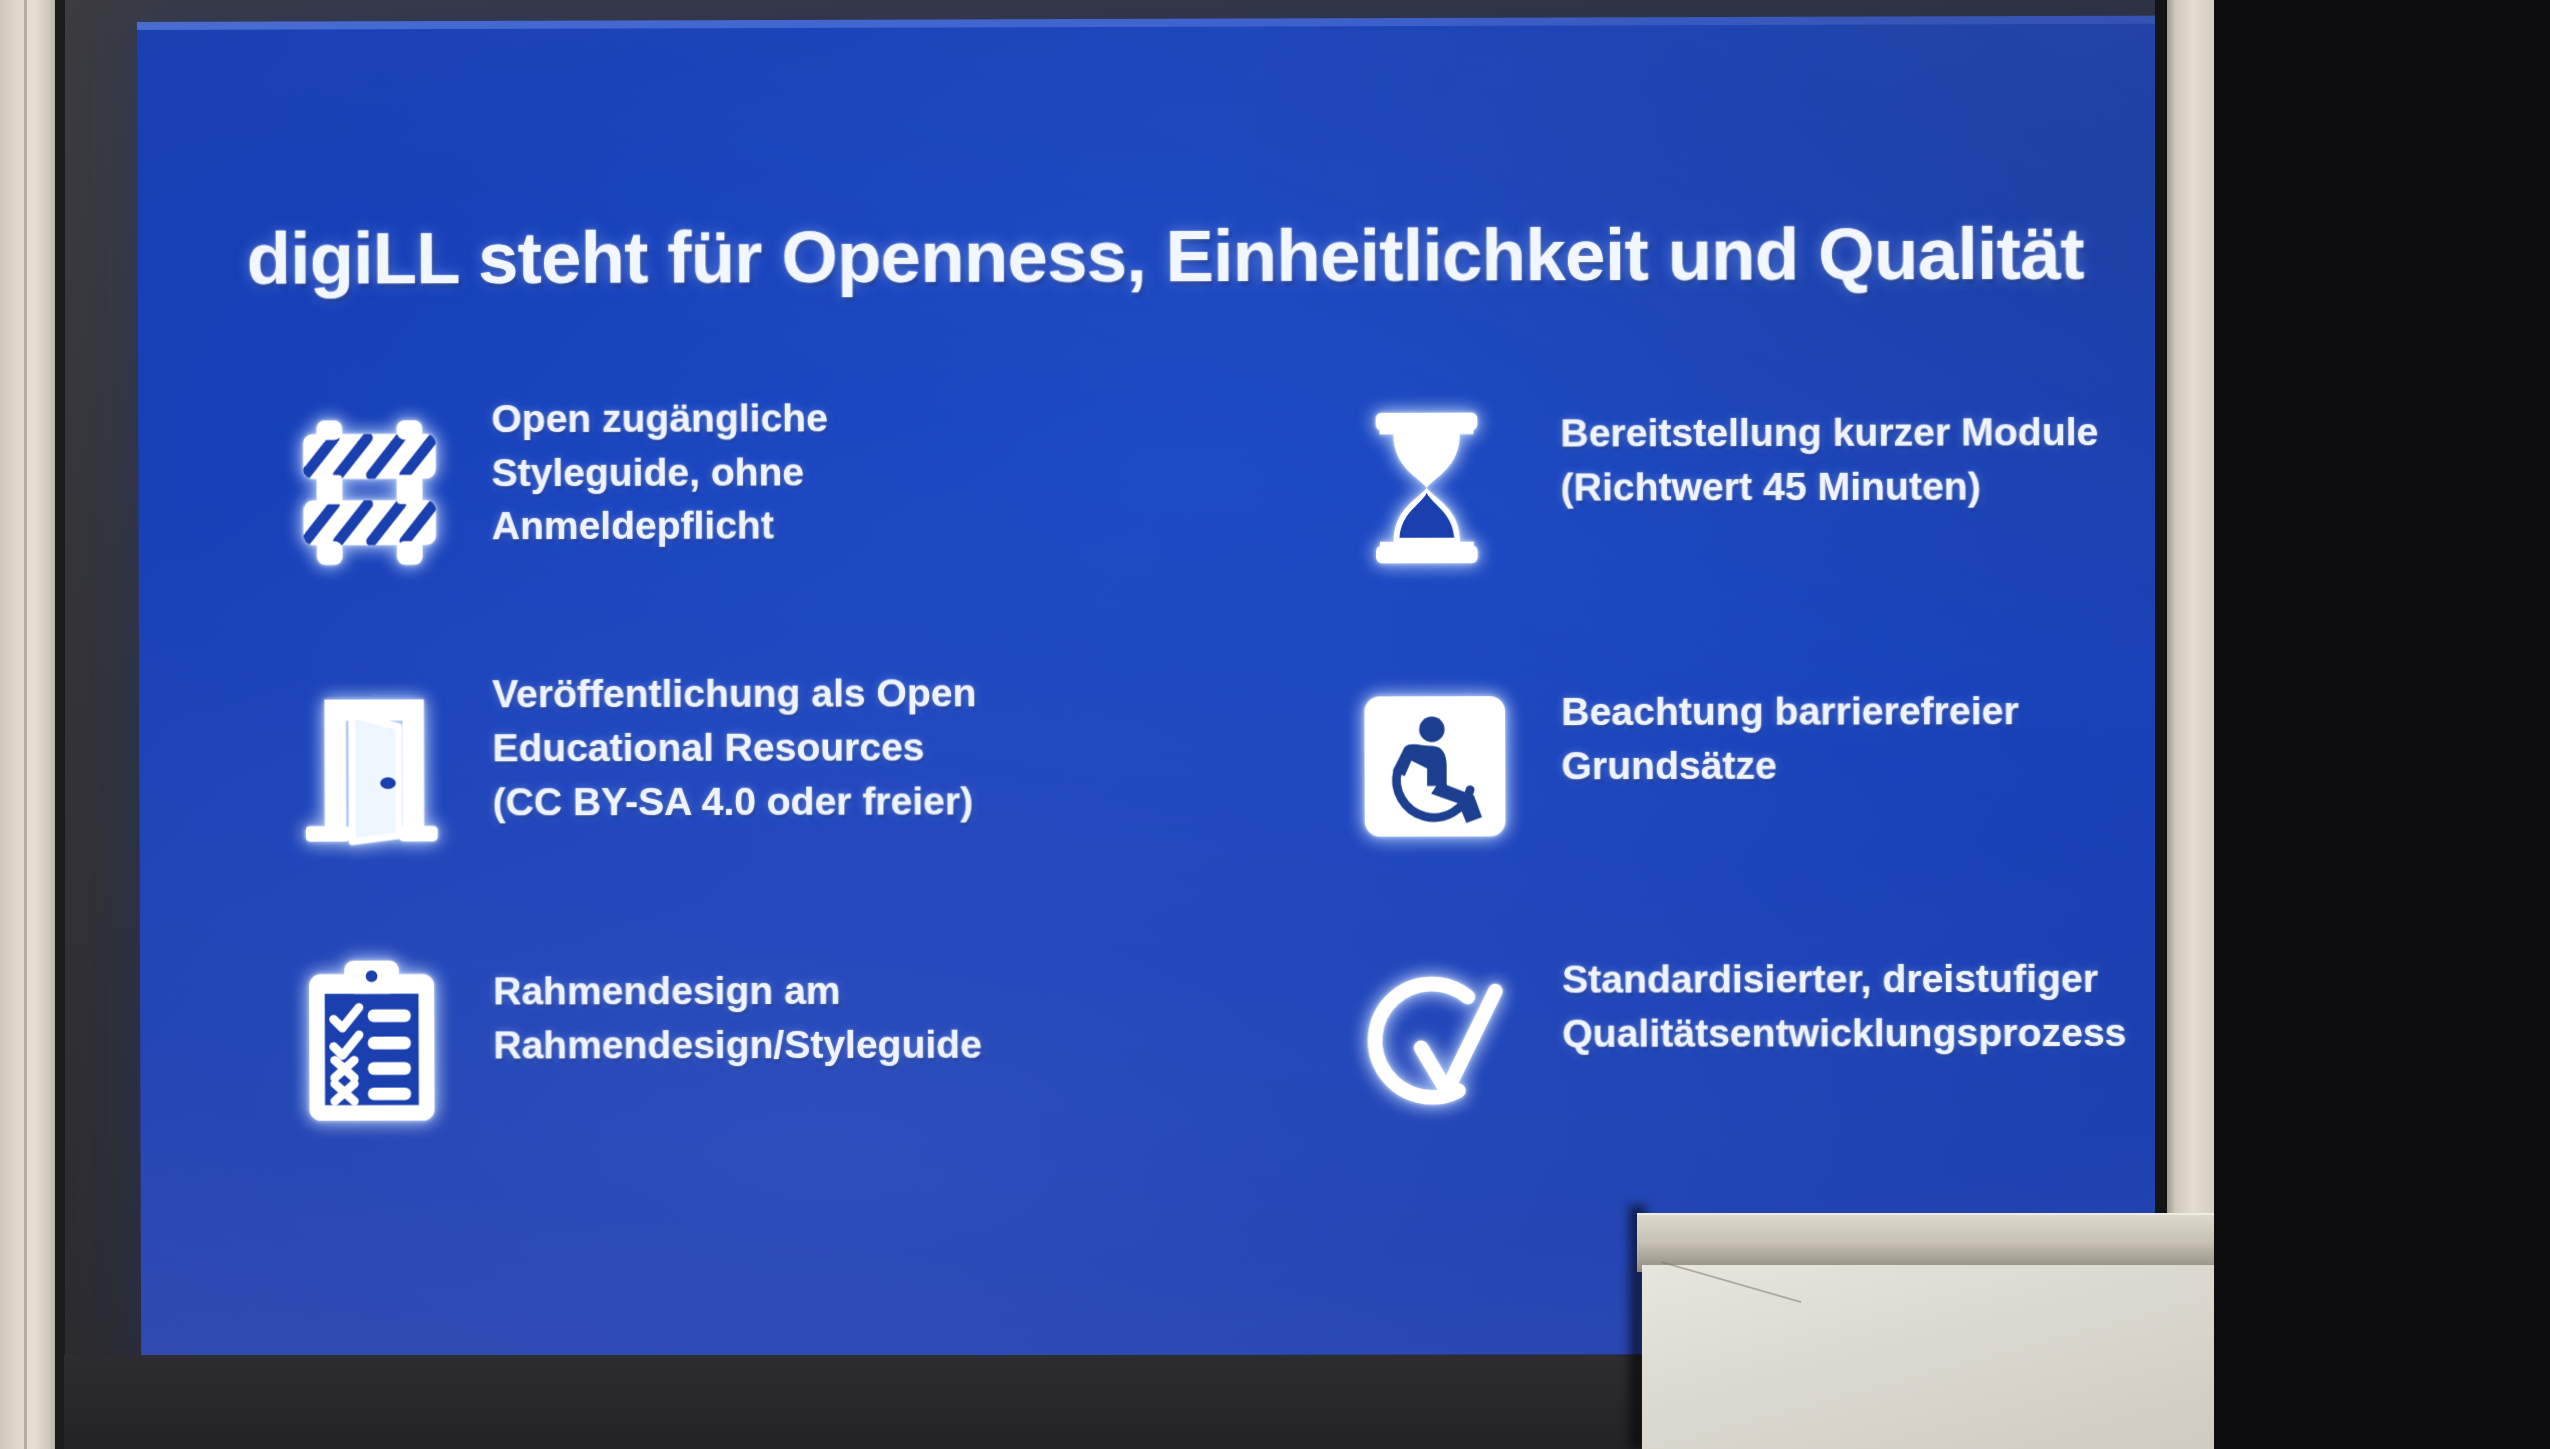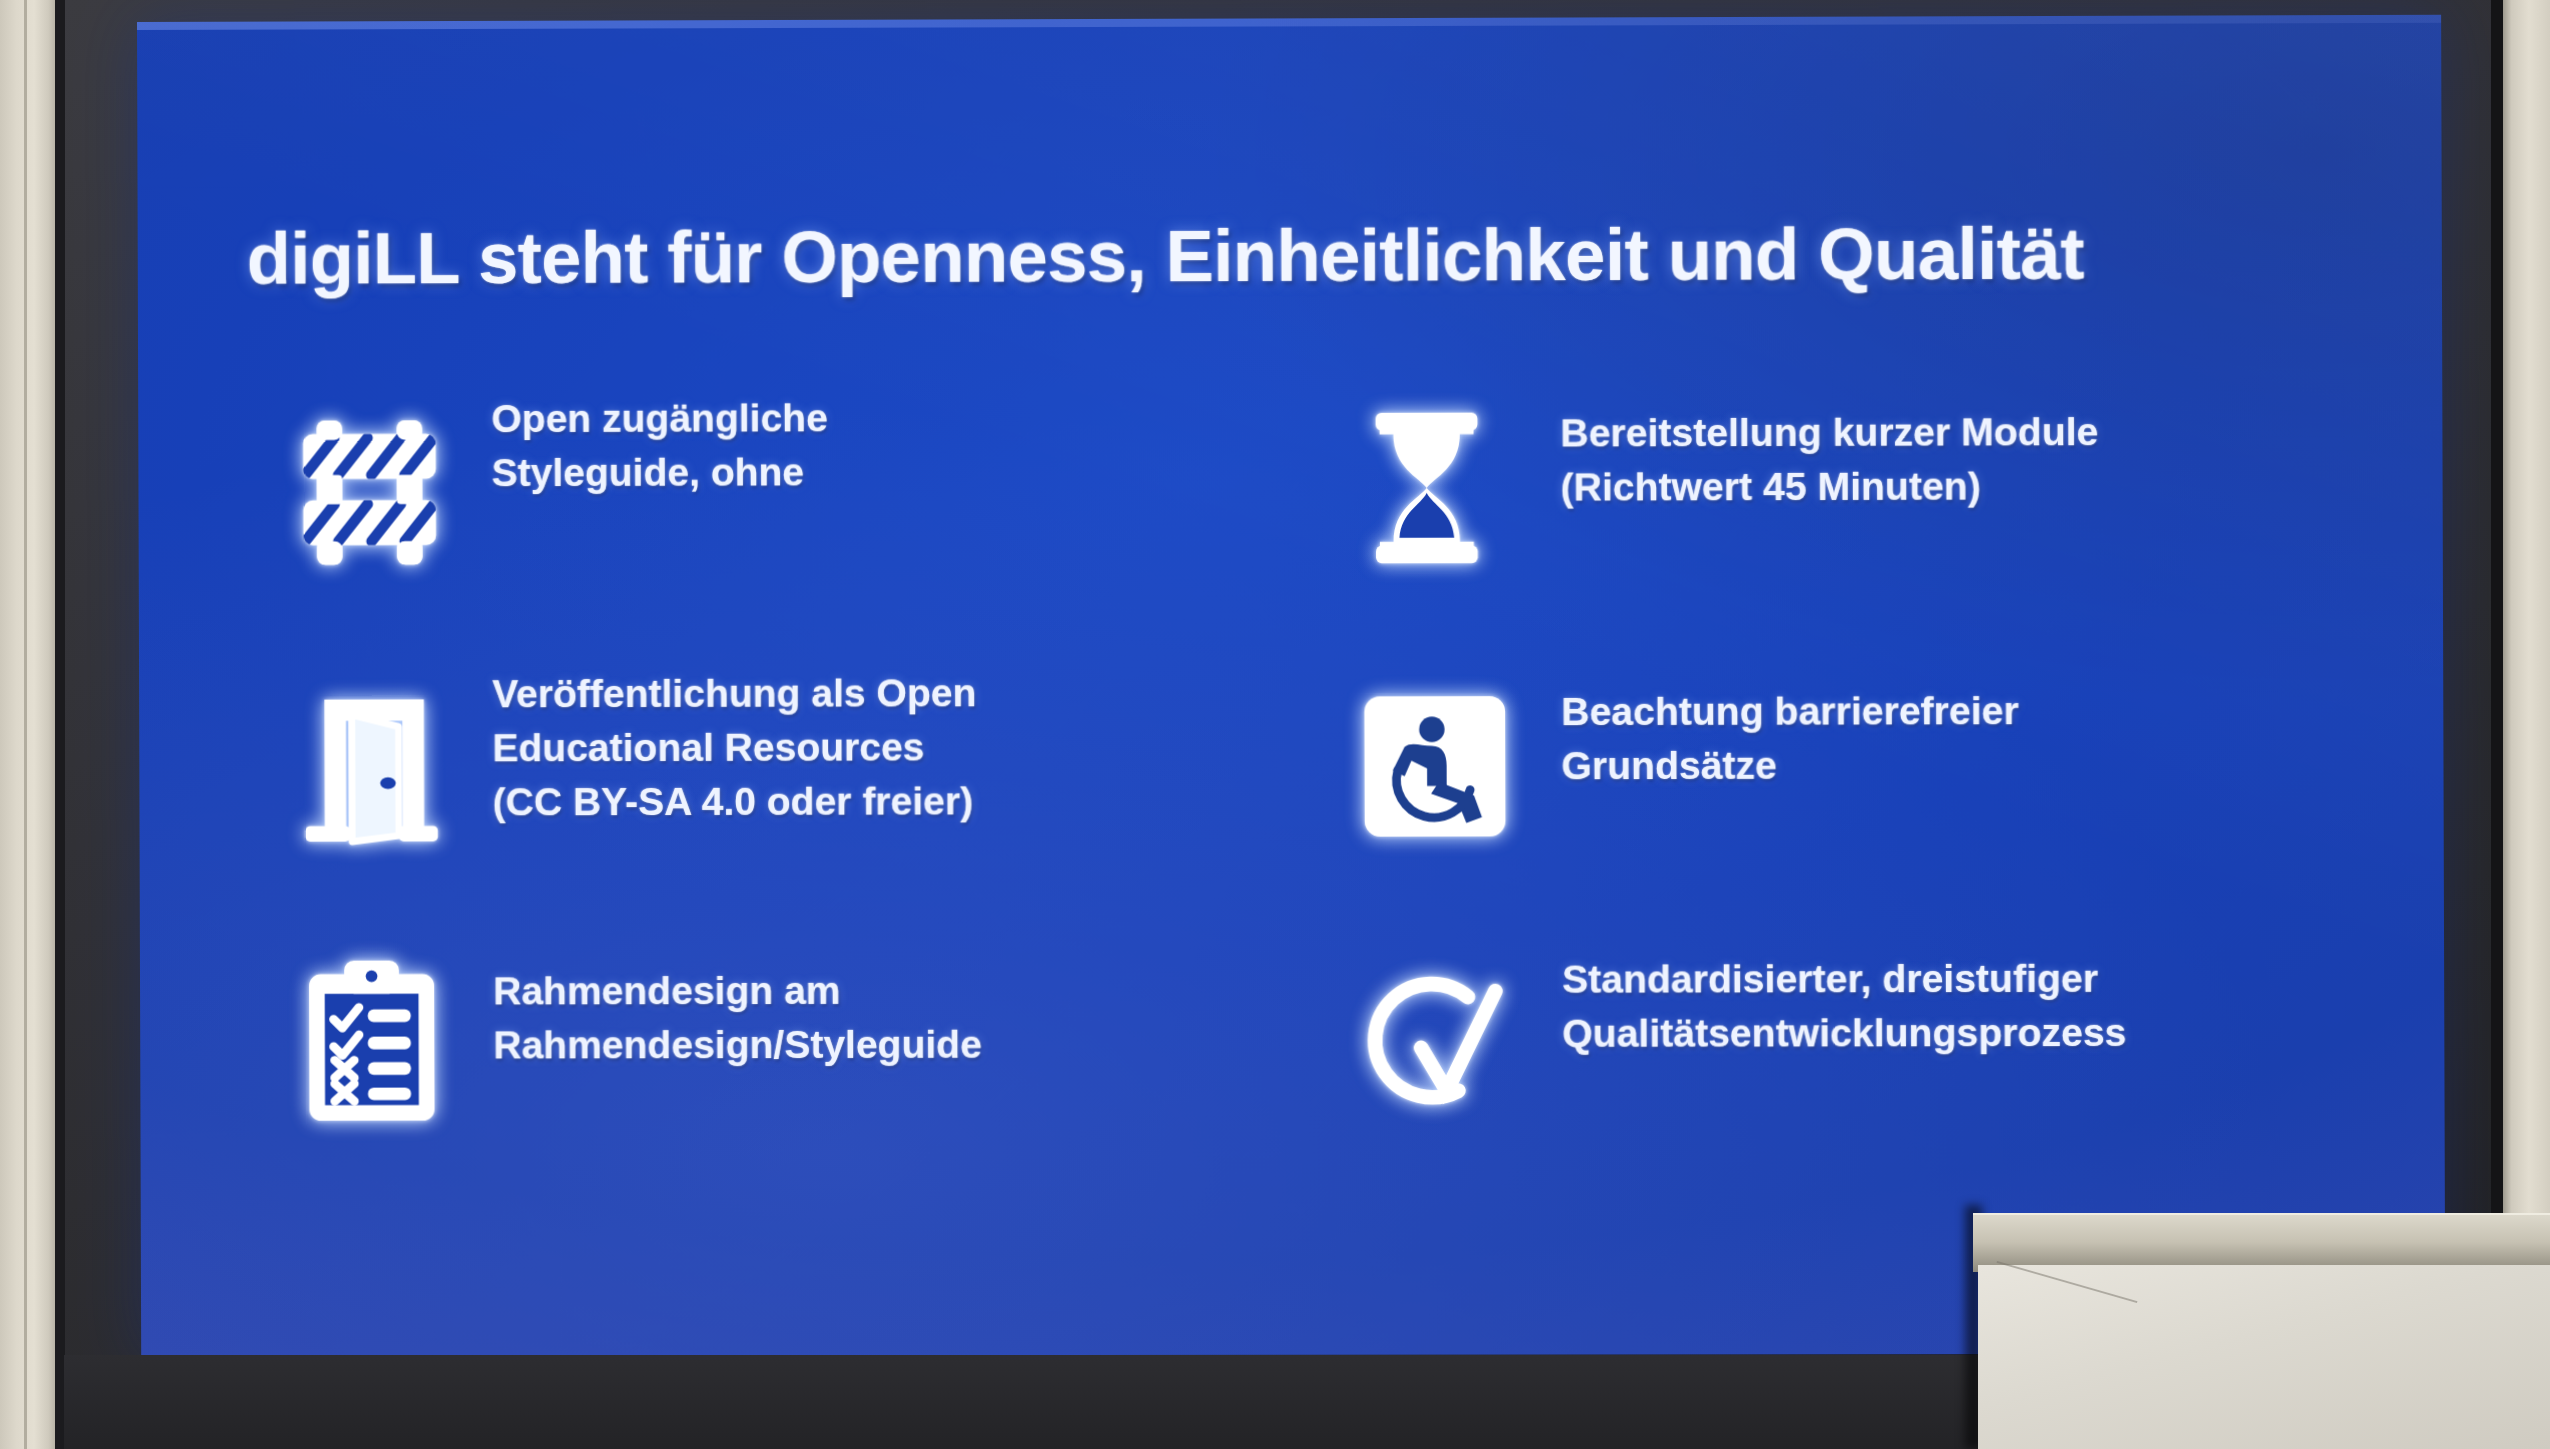--- a/index.html
+++ b/index.html
@@ -10,21 +10,21 @@
   body {
     width: 2550px;
     height: 1449px;
     overflow: hidden;
     font-family: "Liberation Sans", sans-serif;
   }
 
   
   .scene {
     position: relative;
-    width: 2550px;
+    width: 2214px;
     height: 1449px;
     background: #2a2a2e;
     overflow: hidden;
   }
 
   
   .wall-left {
     position: absolute;
     left: 0; top: 0;
     width: 55px; height: 1449px;
@@ -270,20 +270,21 @@
               <rect x="112" y="4" width="26" height="20" rx="8" fill="#fff"></rect>
               <rect x="30" y="128" width="26" height="24" rx="8" fill="#fff"></rect>
               <rect x="112" y="128" width="26" height="24" rx="8" fill="#fff"></rect>
               <rect x="30" y="60" width="26" height="30" rx="4" fill="#fff"></rect>
               <rect x="112" y="60" width="26" height="30" rx="4" fill="#fff"></rect>
             </svg>
           </div>
           <div class="item-text">
             <span class="ln">Open zugängliche</span>
             <span class="ln">Styleguide, ohne</span>
+            <span class="ln">Anmeldepflicht</span>
           </div>
         </div>
 
         <div class="item r1 r1c2 col2">
           <div class="item-icon">
             <svg width="121" height="154" viewBox="0 0 124 158" fill="none">
               <path d="M14 6 H110 V24 H96 C96 58 70 68 62 79 C54 68 28 58 28 24 H14 Z" fill="#fff"></path>
               <path d="M14 152 H110 V134 H96 C96 100 70 90 62 79 C54 90 28 100 28 134 H14 Z" fill="#fff"></path>
               <rect x="10" y="2" width="104" height="18" rx="6" fill="#fff"></rect>
               <rect x="10" y="138" width="104" height="18" rx="6" fill="#fff"></rect>

